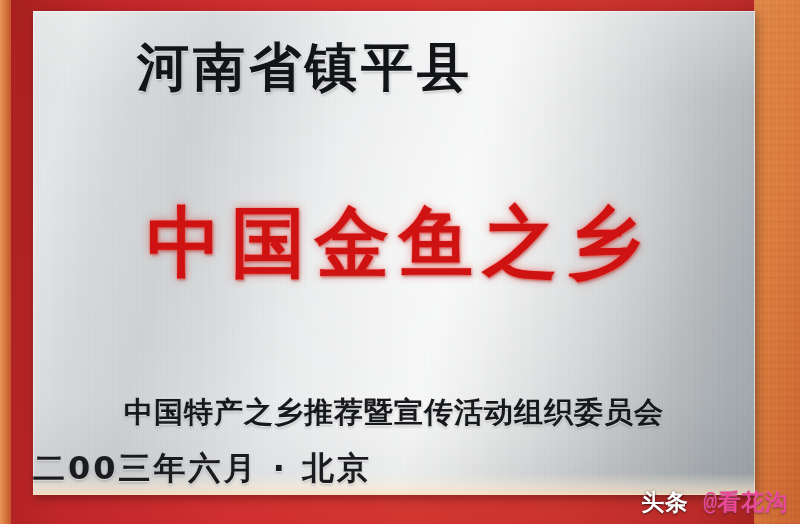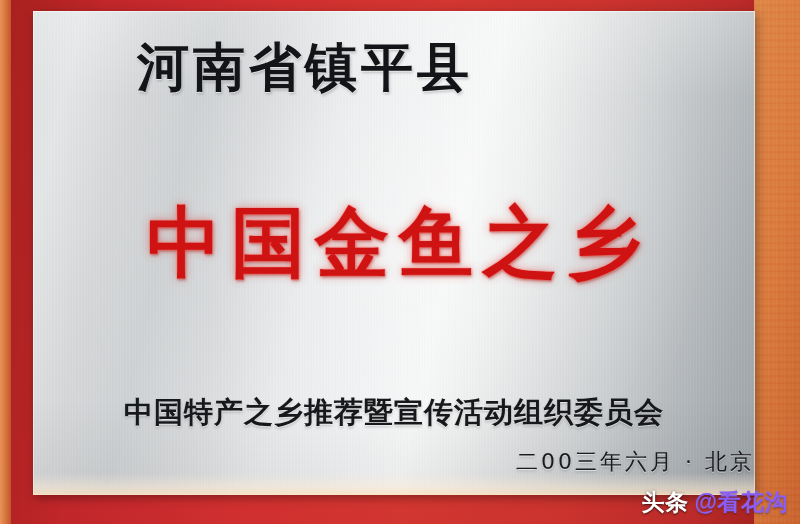--- a/index.html
+++ b/index.html
@@ -192,54 +192,54 @@
     white-space: nowrap;
     text-shadow:
       0 1px 0 rgba(255,255,255,0.55),
       0 2px 3px rgba(0,0,0,0.2);
   }
 
   .plate-date {
     position: absolute;
     left: 0; right: 0;
     top: 436px;
-    text-align: right;
+    text-align: left;
     font-family: "DejaVu Sans", "Liberation Sans", sans-serif;
-    font-size: 22px;
-    font-weight: 400;
+    font-size: 32px;
+    font-weight: 700;
     letter-spacing: 3px;
     color: #1a1b1e;
     white-space: nowrap;
     text-shadow:
       0 1px 0 rgba(255,255,255,0.55),
       0 2px 3px rgba(0,0,0,0.2);
   }
 
   
   .watermark {
     position: absolute;
     right: 12px;
     bottom: 6px;
     display: flex;
     align-items: center;
-    gap: 6px;
-    font-family: Liberation Sans, sans-serif;
+    gap: 15px;
+    font-family: Liberation Mono, monospace;
     font-size: 23px;
     font-weight: 700;
     white-space: nowrap;
     letter-spacing: 0.5px;
   }
   .wm-brand {
     color: #ffffff;
     text-shadow:
       0 1px 2px rgba(0,0,0,0.55),
       0 0 3px rgba(0,0,0,0.35);
   }
   .wm-handle {
-    color: #8b5cf6;
+    color: #ec4899;
     text-shadow:
       0 1px 2px rgba(0,0,0,0.45),
       0 0 2px rgba(255,255,255,0.25);
   }
 </style>
 </head>
 <body>
 
 <div id="stage">
 

